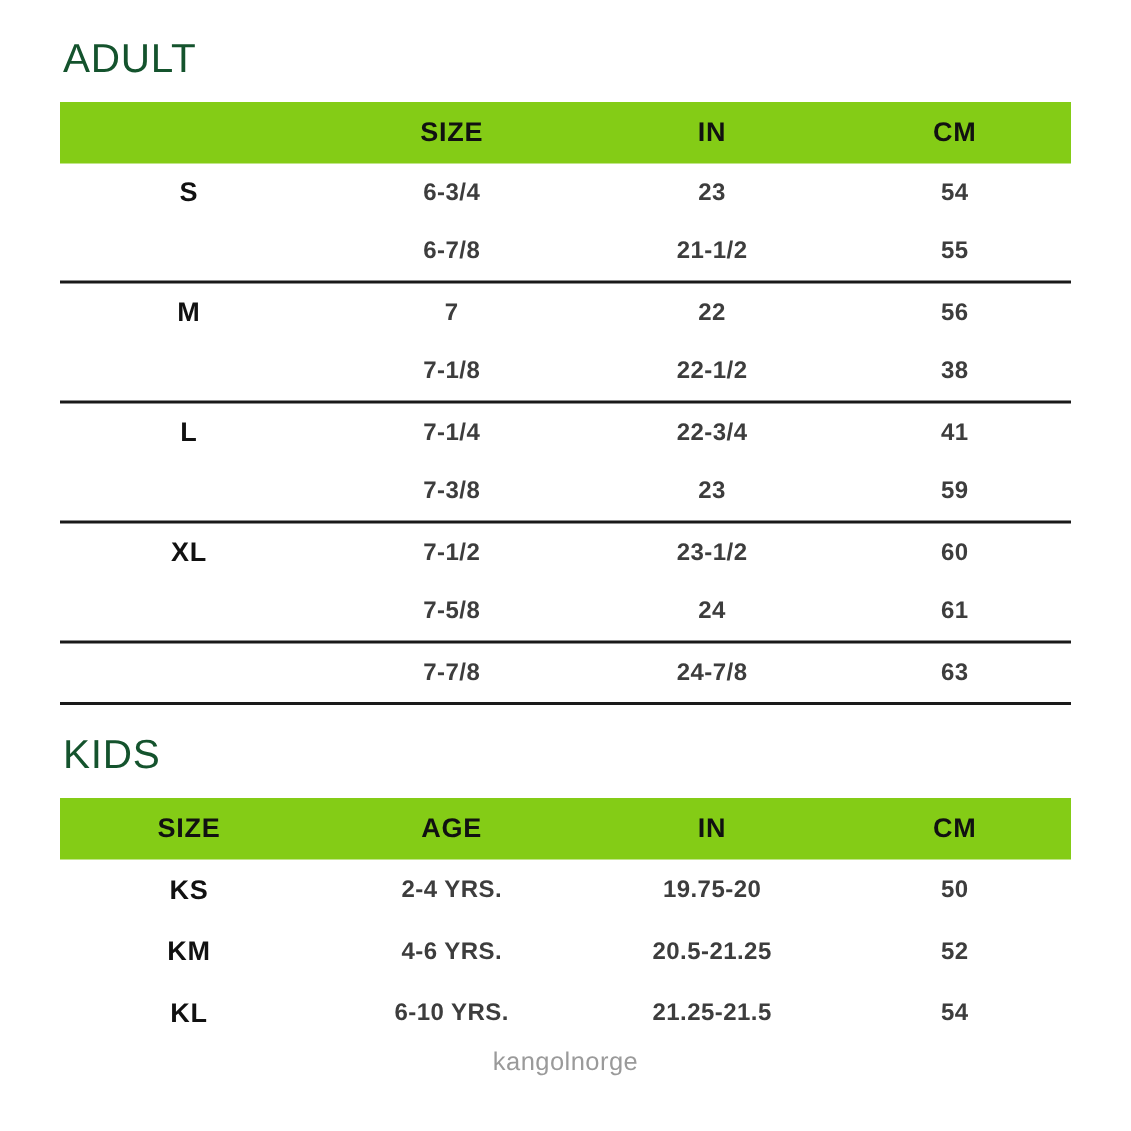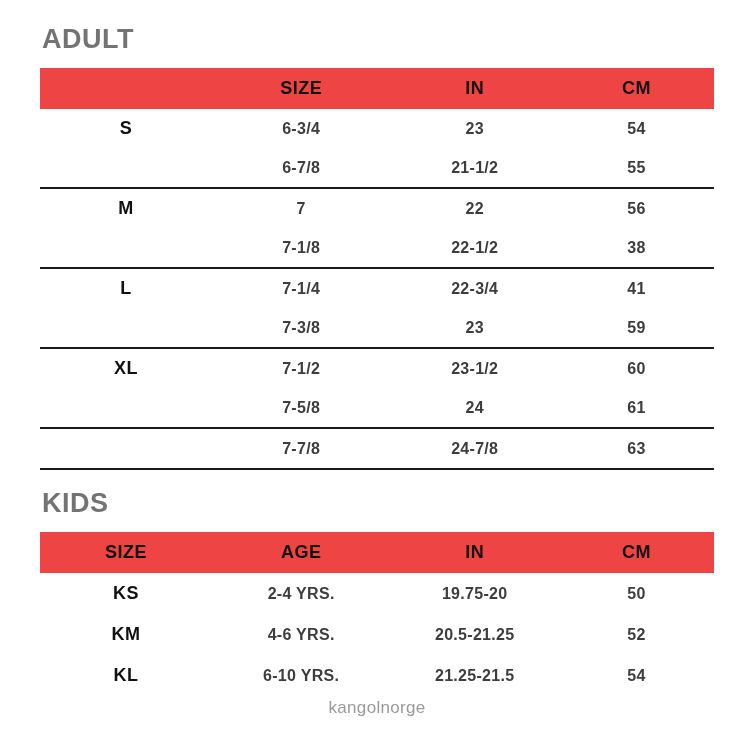--- a/index.html
+++ b/index.html
@@ -10,34 +10,34 @@
     font-family: "Liberation Sans", sans-serif;
     color: #3d3d3d;
     overflow: hidden;
   }
   .page {
     padding: 24px 40px 0 40px;
     width: 754px;
   }
   .section-title {
     font-size: 27px;
-    font-weight: 700;
+    font-weight: 400;
     letter-spacing: 0.5px;
-    color: #737373;
+    color: #14532d;
     margin: 0 0 13px 2px;
   }
   .size-table { width: 100%; }
   .row {
     display: grid;
     grid-template-columns: 25.5% 26.5% 25% 23%;
     align-items: center;
     height: 39px;
   }
   .header-row {
-    background: #ef4444;
+    background: #84cc16;
     height: 41px;
   }
   .cell {
     text-align: center;
     font-size: 16px;
     font-weight: 700;
     color: #3d3d3d;
     letter-spacing: 0.3px;
     white-space: nowrap;
   }

